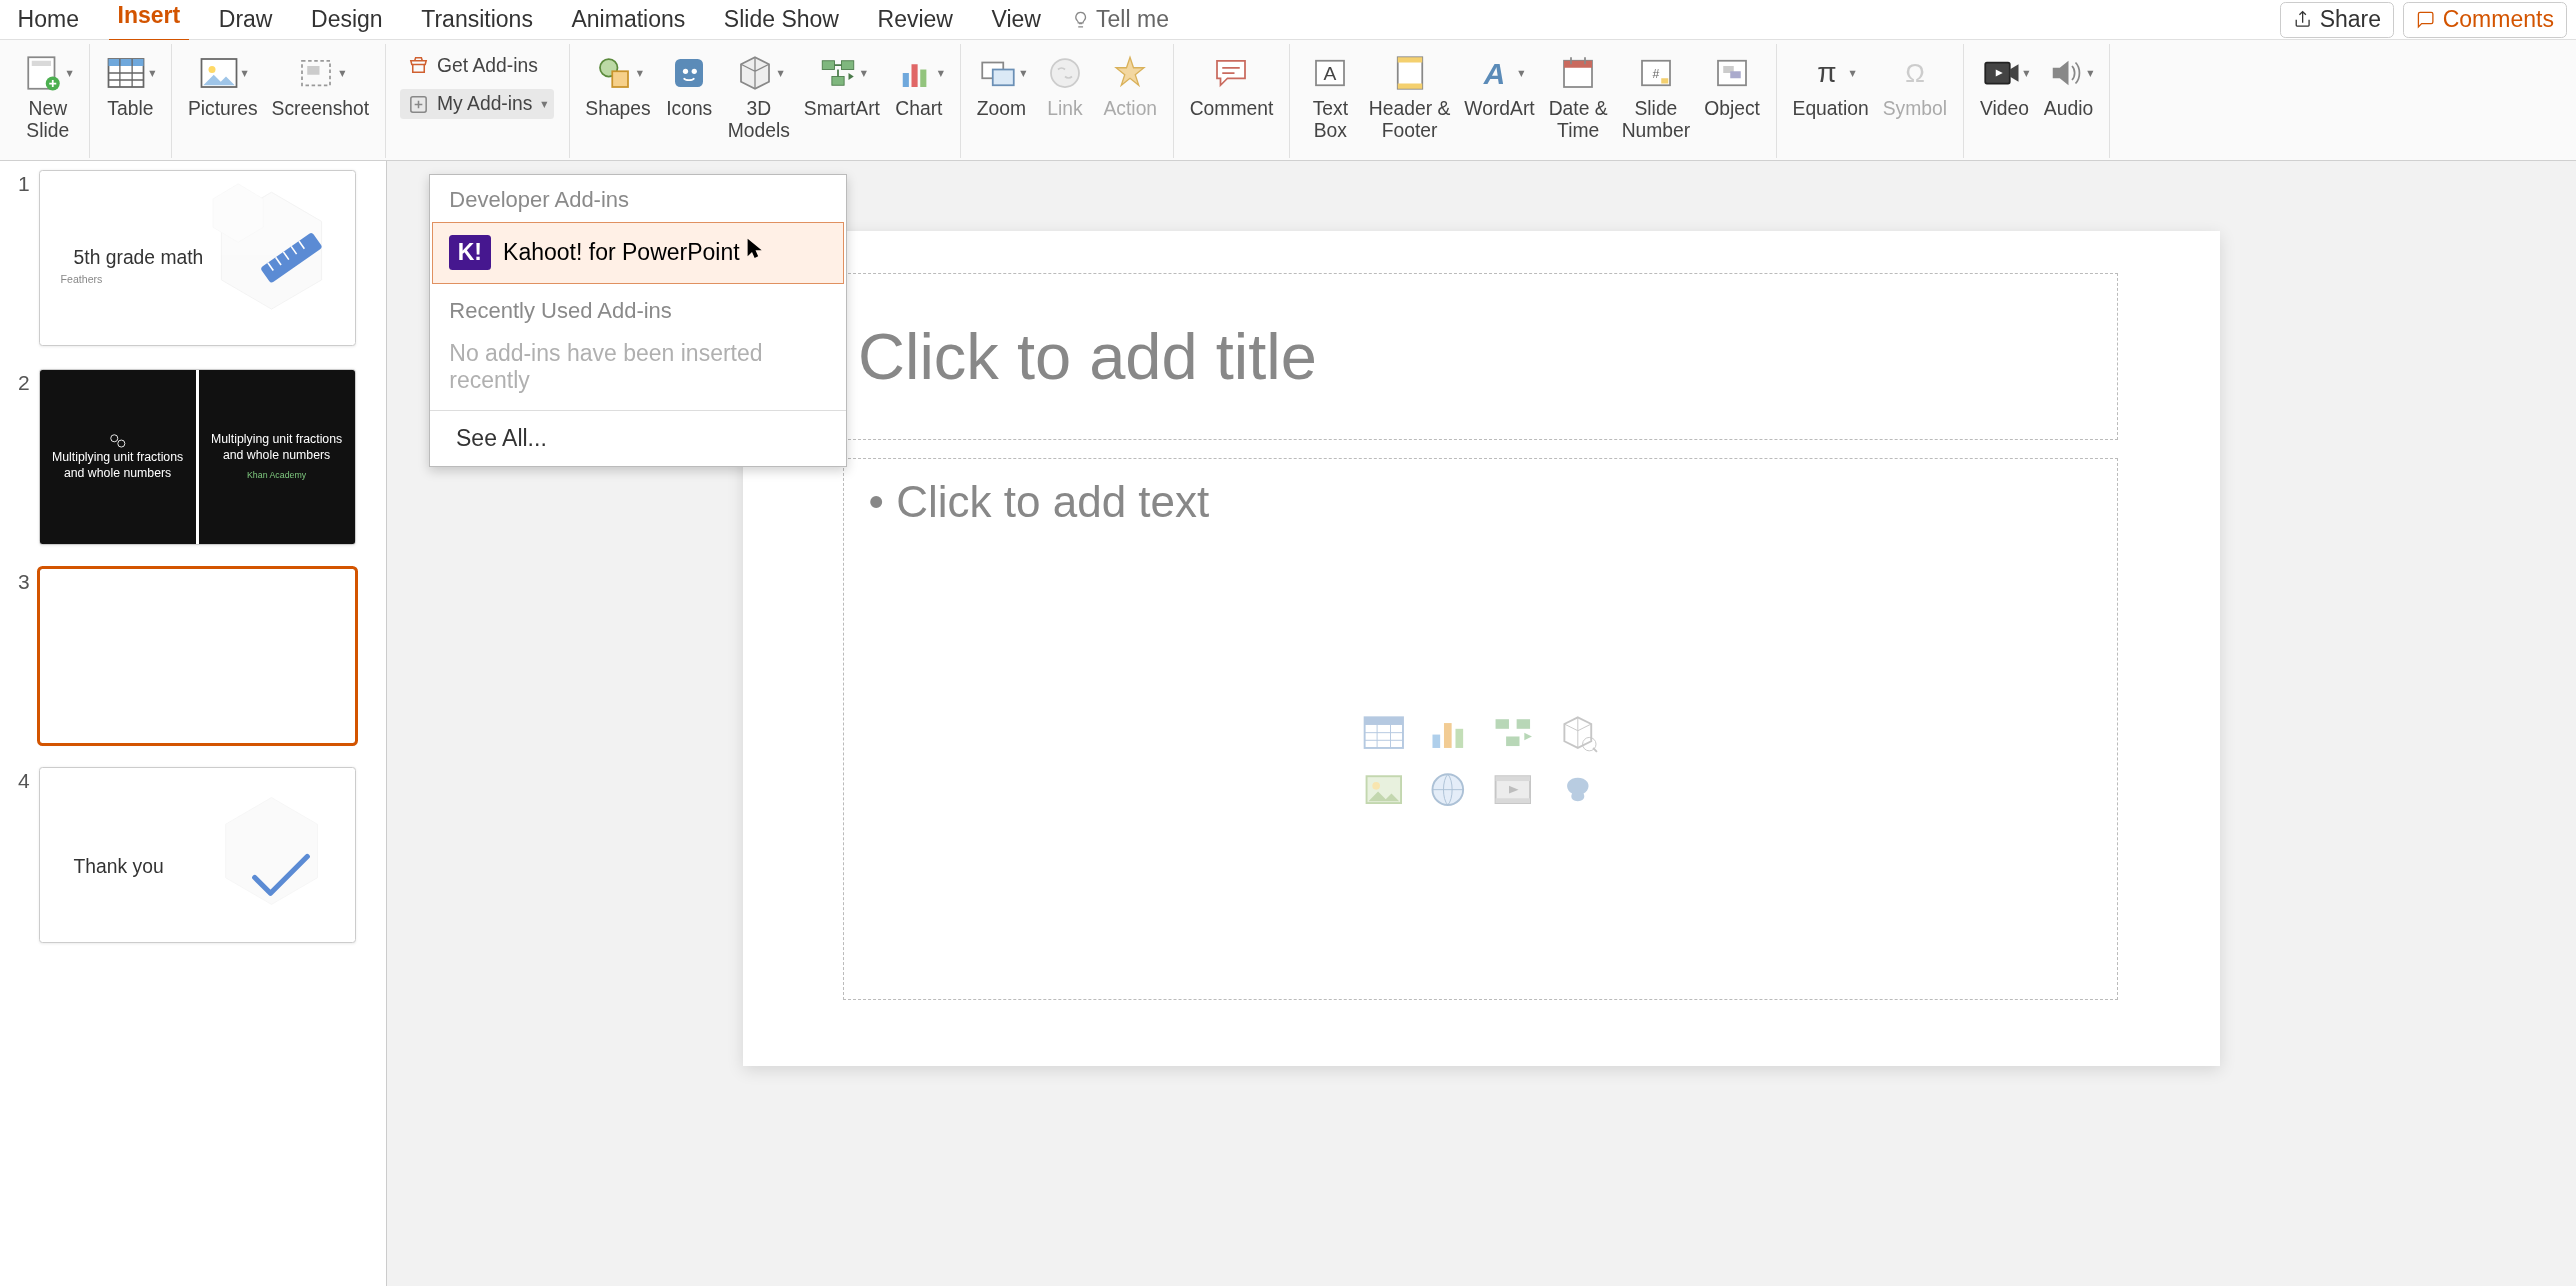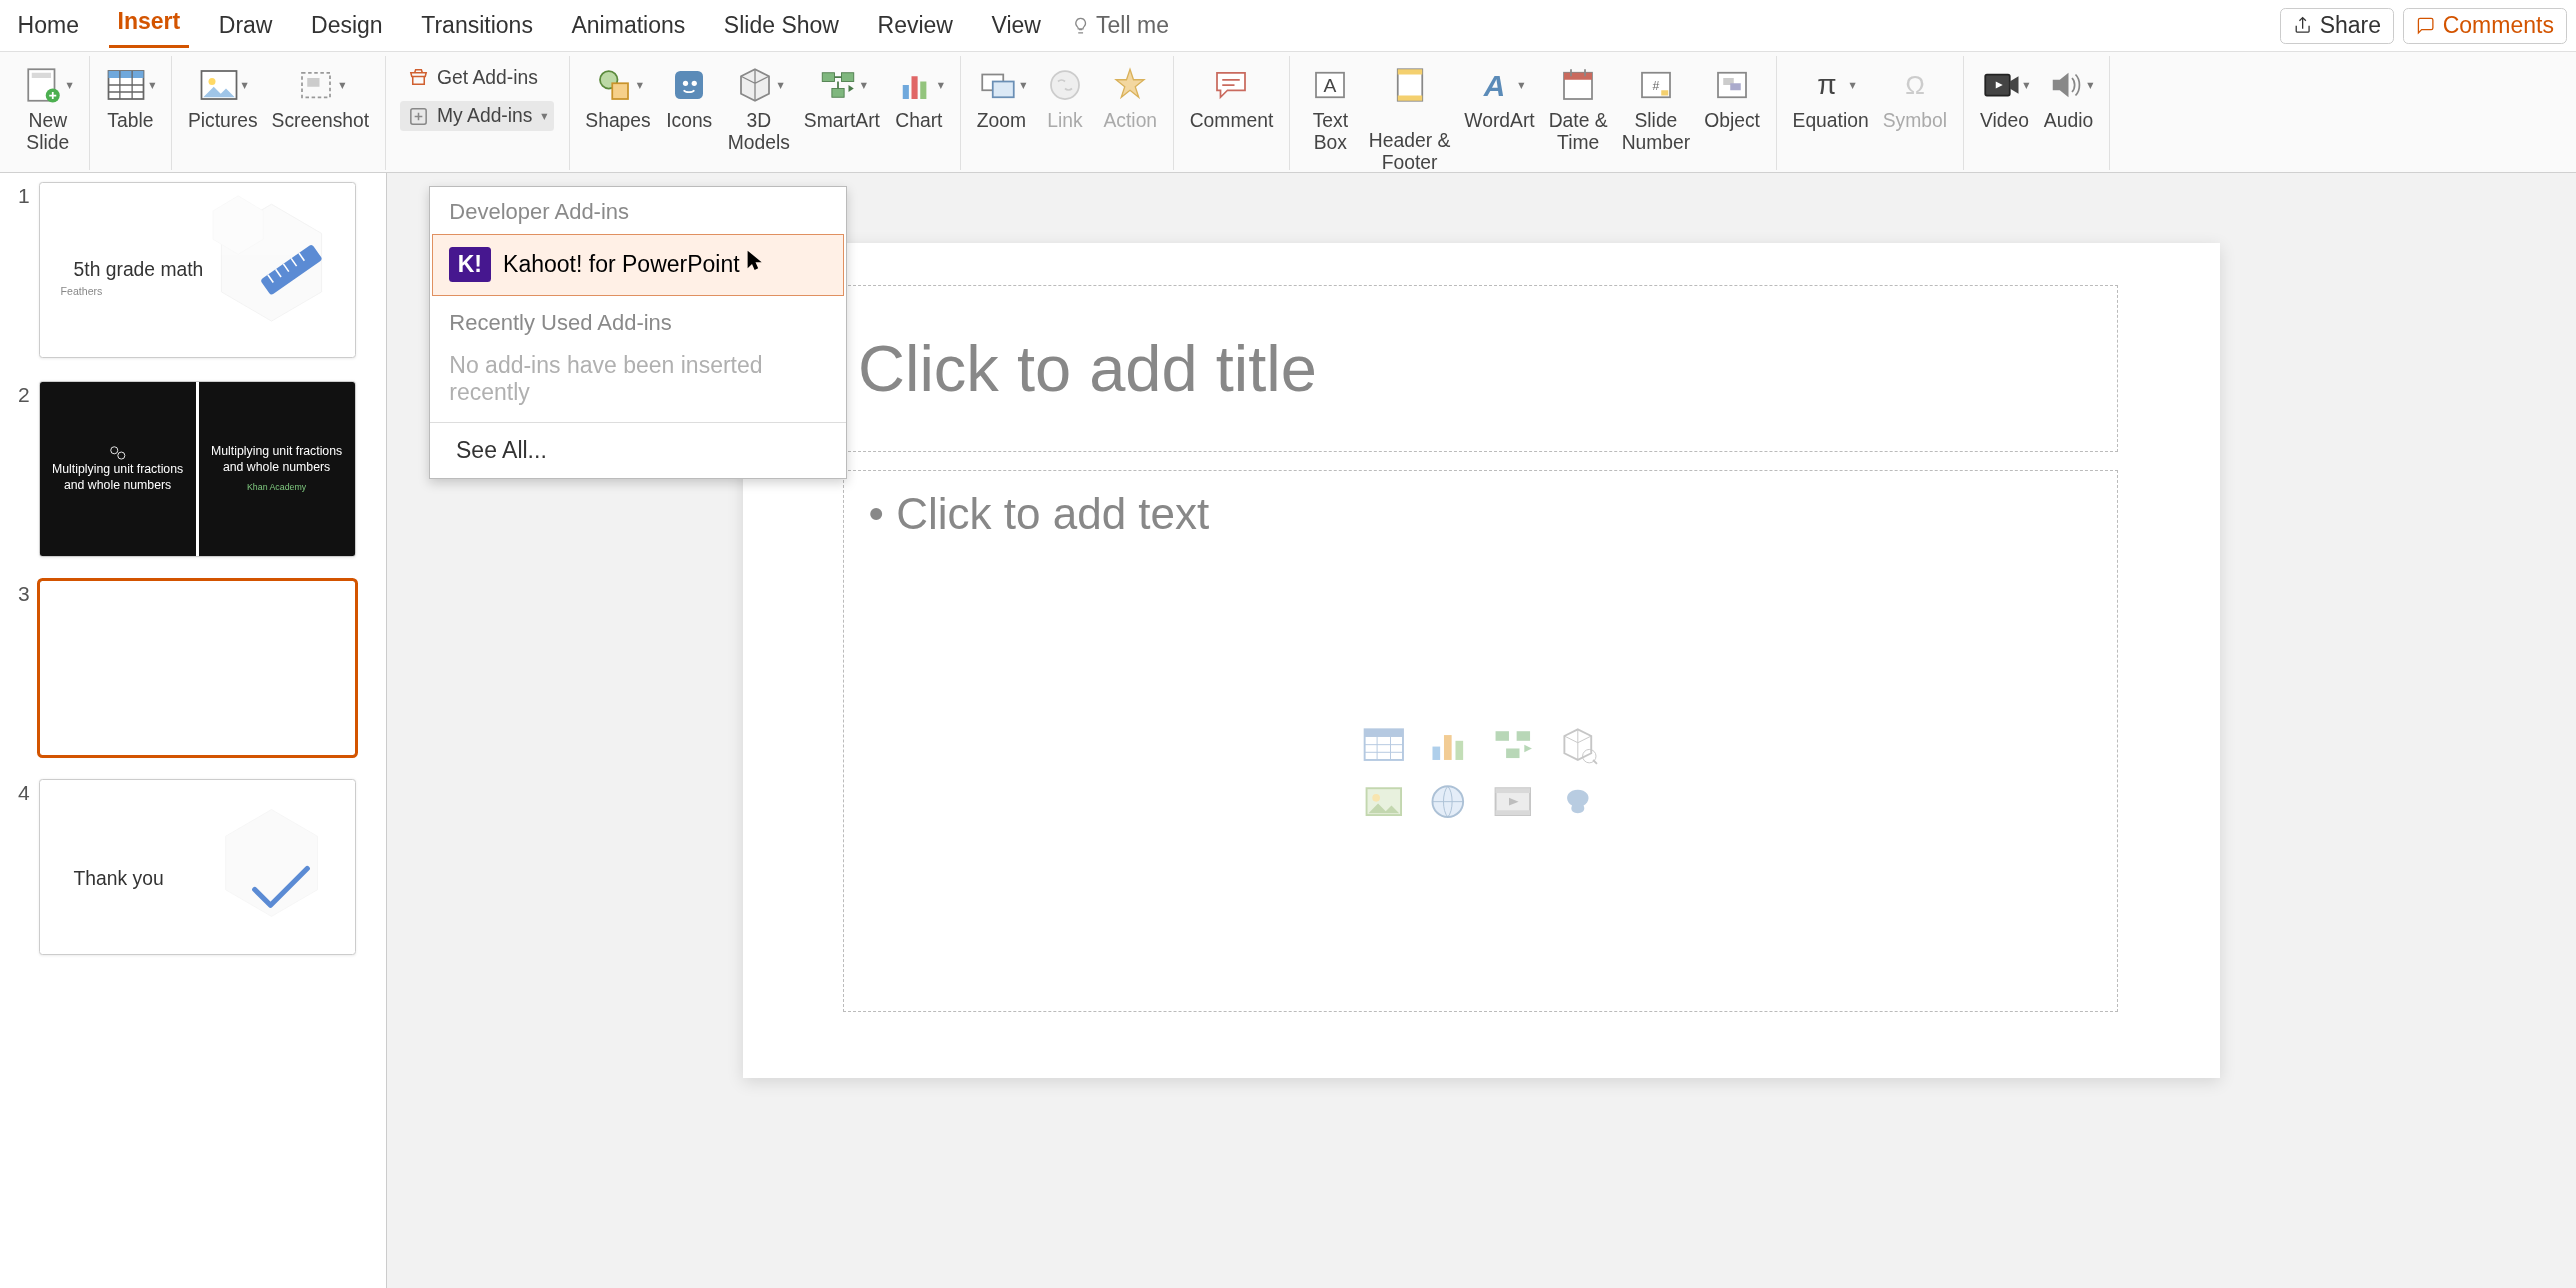--- a/index.html
+++ b/index.html
@@ -1,19 +1,19 @@
 <!DOCTYPE html>
 <html style="font-size:14px"><head>
 <meta charset="utf-8">
 <style>
 * { margin: 0; padding: 0; box-sizing: border-box; font-family: -apple-system, "Segoe UI", Helvetica, Arial, sans-serif; }
 body { background: #fff; width: 2576px; height: 1289px; overflow: hidden; }
 
 
-.menu-tabs { display: flex; align-items: center; height: 52px; padding: 0 8.8px; border-bottom: 0.9px solid #e0e0e0; font-size: 23px; gap: 21px; }
+.menu-tabs { display: flex; align-items: center; height: 40px; padding: 0 8.8px; border-bottom: 0.9px solid #e0e0e0; font-size: 23px; gap: 21px; }
 .menu-tab { padding: 5.3px 8.8px; cursor: pointer; color: #333; }
 .menu-tab.active { color: #d35400; font-weight: 600; border-bottom: 3.5px solid #d35400; padding-bottom:10px; }
 .tellme { display: flex; align-items: center; gap: 6px; color: #666; }
 .tellme svg { width: 19.3px; height: 19.3px; stroke:#888; }
 .menu-right { margin-left: auto; display: flex; gap: 8.8px; }
 .menu-right .btn { border: 0.9px solid #ccc; border-radius: 5.3px; padding: 3.5px 12.3px; display:flex; align-items:center; gap:7px; font-size:23px; color:#333;}
 .menu-right .btn.comments { color:#d35400;}
 .menu-right svg { width:19.3px; height:19.3px; }
 
 
@@ -293,21 +293,21 @@
 Box</span>
     </div>
     <div class="r-btn">
       <div class="ic">
           <svg viewBox="0 0 48 48">
             <rect x="10" y="6" width="28" height="36" fill="#fff" stroke="#888" stroke-width="2"></rect>
             <rect x="10" y="6" width="28" height="6" fill="#f4d06f"></rect>
             <rect x="10" y="36" width="28" height="6" fill="#f4d06f"></rect>
           </svg>
         </div>
-      <span style="white-space:pre-line;margin-top:20px;">Header &amp;
+      <span style="white-space:pre-line;">Header &amp;
 Footer</span>
     </div>
     <div class="r-btn">
       <div class="ic">
           <svg viewBox="0 0 48 48" style="font-size:22px">
             <text x="10" y="36" font-size="34" font-style="italic" font-weight="bold" fill="#5b8bb8" font-family="serif">A</text>
           </svg>
           <span class="drop-arrow">▾</span>
         </div>
       <span>WordArt</span>

